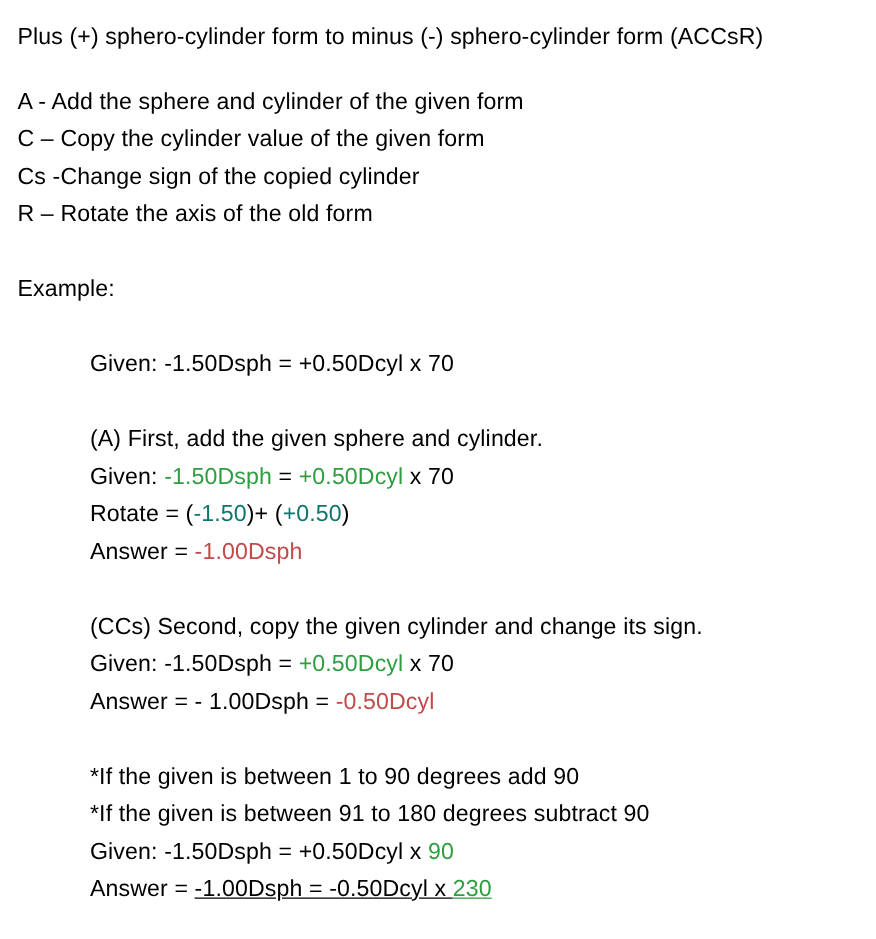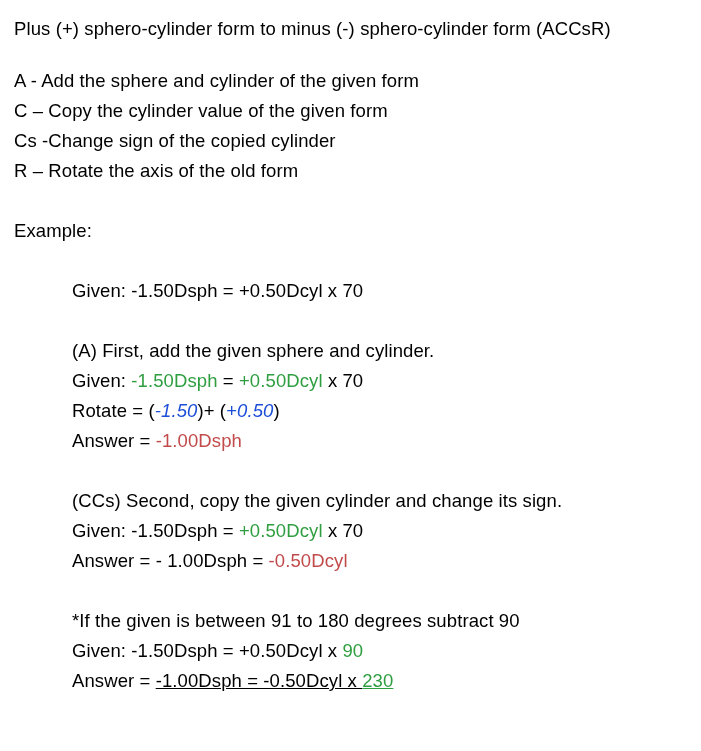--- a/index.html
+++ b/index.html
@@ -36,21 +36,21 @@
   .gap {
     height: 30px;
   }
   .example-label {
     margin-bottom: 0;
   }
   .indent {
     padding-left: 58px;
   }
   .green { color: #2f9e41; }
-  .blue  { color: #1d4ed8; font-style: italic; }
+  .blue  { color: #0f766e; }
   .red   { color: #c14b4b; }
   .underline { text-decoration: underline; margin-top: 10px; }
 </style>
 </head>
 <body>
 
 <div class="page">
 
   <div class="line title">Plus (+) sphero-cylinder form to minus (-) sphero-cylinder form (ACCsR)</div>
 
@@ -82,18 +82,19 @@
 
   <div>
     <div class="line indent">(CCs) Second, copy the given cylinder and change its sign.</div>
     <div class="line indent"><span>Given: -1.50Dsph = </span><span class="green">+0.50Dcyl</span><span> x 70</span></div>
     <div class="line indent"><span>Answer = - 1.00Dsph = </span><span class="red">-0.50Dcyl</span></div>
   </div>
 
   <div class="gap"></div>
 
   <div>
+    <div class="line indent">*If the given is between 1 to 90 degrees add 90</div>
     <div class="line indent">*If the given is between 91 to 180 degrees subtract 90</div>
     <div class="line indent"><span>Given: -1.50Dsph = +0.50Dcyl x </span><span class="green">90</span></div>
     <div class="line indent"><span>Answer = </span><span class="underline">-1.00Dsph = -0.50Dcyl x </span><span class="green underline">230</span></div>
   </div>
 
 </div>
 
 </body></html>

